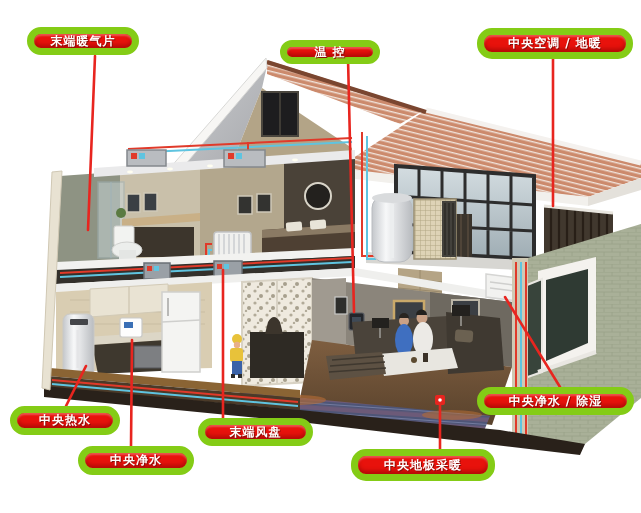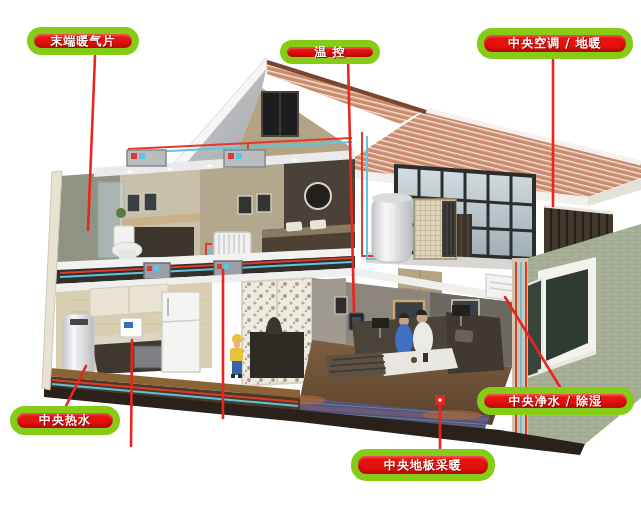--- a/index.html
+++ b/index.html
@@ -309,16 +309,18 @@
     <line class="leader" x1="560" y1="387" x2="505" y2="297"></line>
     <rect x="435" y="395" width="10" height="10" rx="2" fill="#e8251f"></rect>
     <circle cx="440" cy="400" r="1.8" fill="#ffffff"></circle>
   </g>
 </svg>
 
 <div class="lbl lbl1">末端暖气片</div>
 <div class="lbl lbl2">温 控</div>
 <div class="lbl lbl4">中央热水</div>
 <div class="lbl lbl3">中央空调 / 地暖</div>
+<div class="lbl lbl5">中央净水</div>
+<div class="lbl lbl6">末端风盘</div>
 <div class="lbl lbl7">中央地板采暖</div>
 <div class="lbl lbl8">中央净水 / 除湿</div>
 
 </div>
 
 </body></html>

